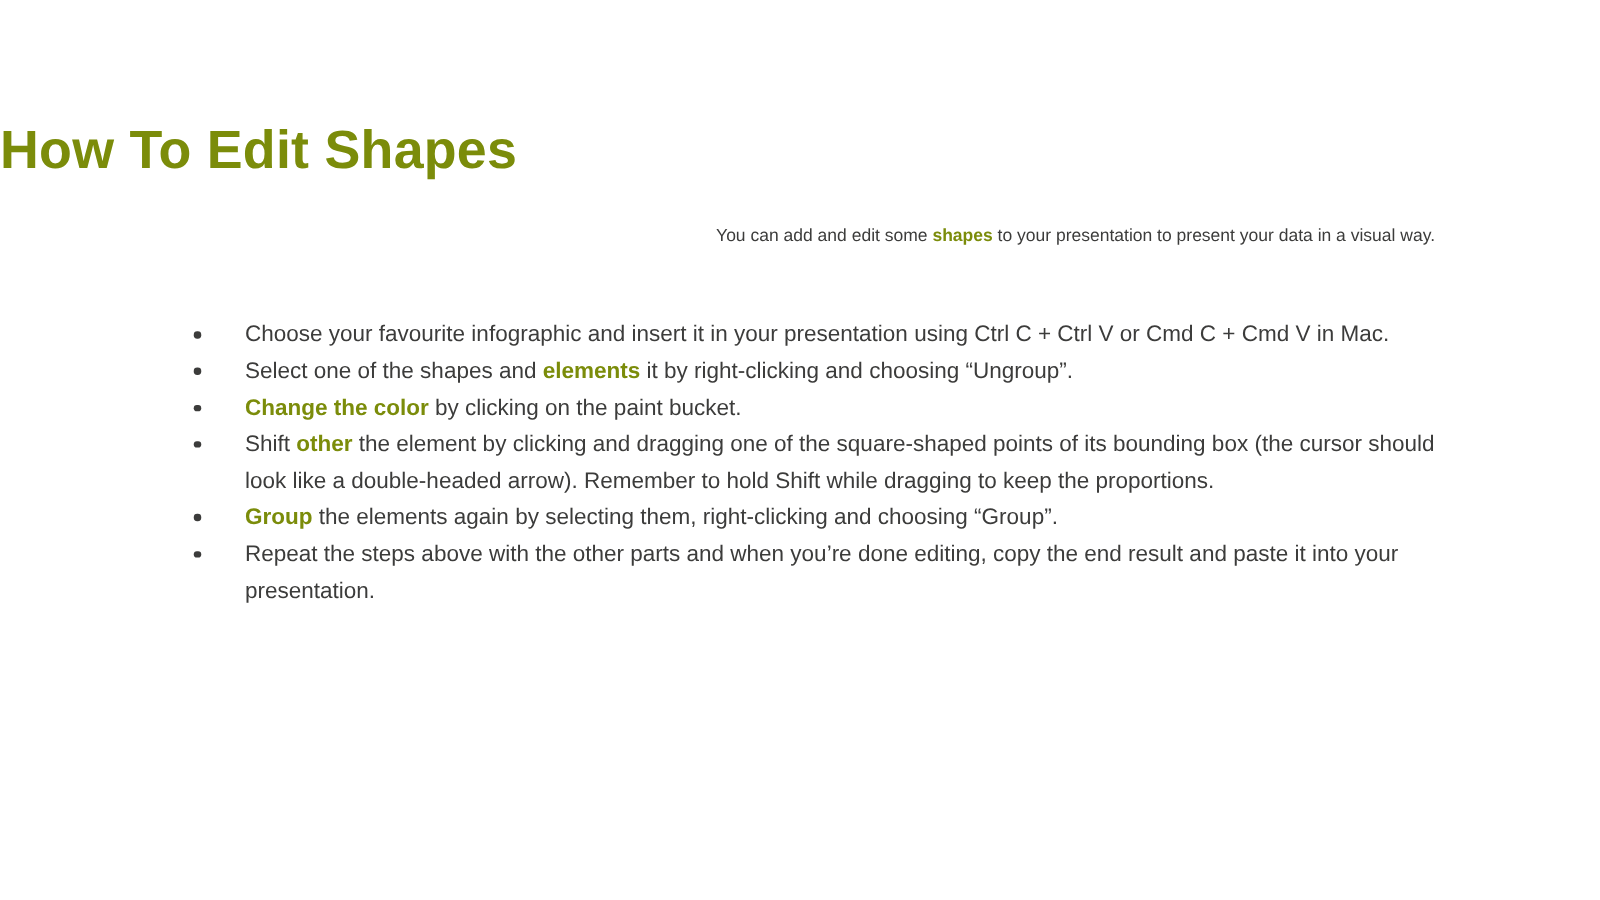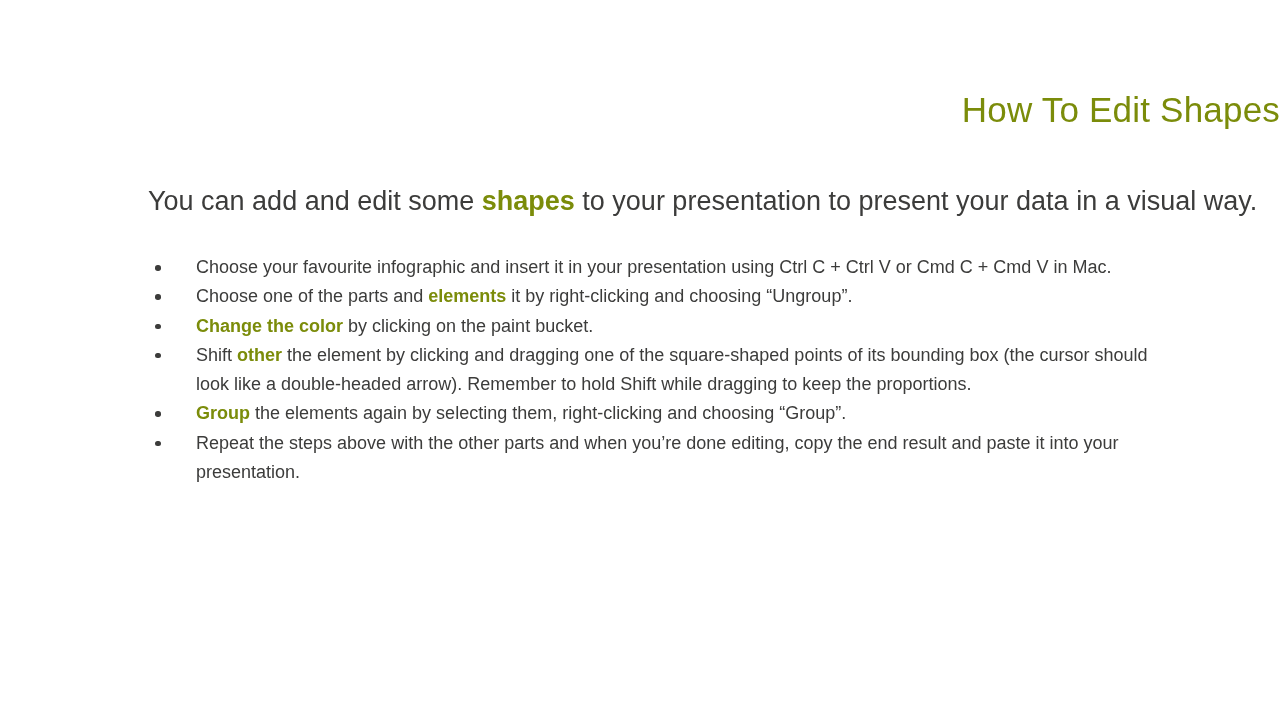--- a/index.html
+++ b/index.html
@@ -22,39 +22,40 @@
     background: #ffffff;
     box-sizing: border-box;
   }
 
   
   .slide-title {
     position: absolute;
     top: 68px;
     left: 0;
     width: 1280px;
-    text-align: right;
-    font-size: 35px;
-    font-weight: normal;
+    text-align: left;
+    font-size: 43px;
+    font-weight: bold;
     color: #7b8c0a;
     letter-spacing: 0.2px;
     line-height: 1.1;
     white-space: nowrap;
   }
 
   
   .intro {
     position: absolute;
     top: 160px;
     left: 148px;
     width: 1000px;
-    font-size: 27px;
+    font-size: 14px;
     color: #3c3c3b;
     line-height: 28px;
     white-space: nowrap;
+    text-align: right;
   }
 
   
   .bullet-list {
     position: absolute;
     top: 253px;
     left: 148px;
     width: 1010px;
     list-style: none;
     margin: 0;
@@ -92,20 +93,20 @@
 <div class="slide">
 
   <h1 class="slide-title">How To Edit Shapes</h1>
 
   <p class="intro">
     <span>You can add and edit some </span><span class="hl">shapes</span><span> to your presentation to present your data in a visual way.</span>
   </p>
 
   <ul class="bullet-list" id="bullet-list">
       <li class="bullet-item"><span class="bullet-dot"></span><span>Choose your favourite infographic and insert it in your presentation using Ctrl C + Ctrl V or Cmd C + Cmd V in Mac.</span></li>
-      <li class="bullet-item"><span class="bullet-dot"></span><span>Choose one of the parts and </span><span class="hl">elements</span><span> it by right-clicking and choosing “Ungroup”.</span></li>
+      <li class="bullet-item"><span class="bullet-dot"></span><span>Select one of the shapes and </span><span class="hl">elements</span><span> it by right-clicking and choosing “Ungroup”.</span></li>
       <li class="bullet-item"><span class="bullet-dot"></span><span class="hl">Change the color</span><span> by clicking on the paint bucket.</span></li>
       <li class="bullet-item"><span class="bullet-dot"></span><span>Shift </span><span class="hl">other</span><span> the element by clicking and dragging one of the square-shaped points of its bounding box (the cursor should look like a double-headed arrow). Remember to hold Shift while dragging to keep the proportions.</span></li>
       <li class="bullet-item"><span class="bullet-dot"></span><span class="hl">Group</span><span> the elements again by selecting them, right-clicking and choosing “Group”.</span></li>
       <li class="bullet-item"><span class="bullet-dot"></span><span>Repeat the steps above with the other parts and when you’re done editing, copy the end result and paste it into your presentation.</span></li>
     </ul>
 
 </div>
 
 </body></html>

